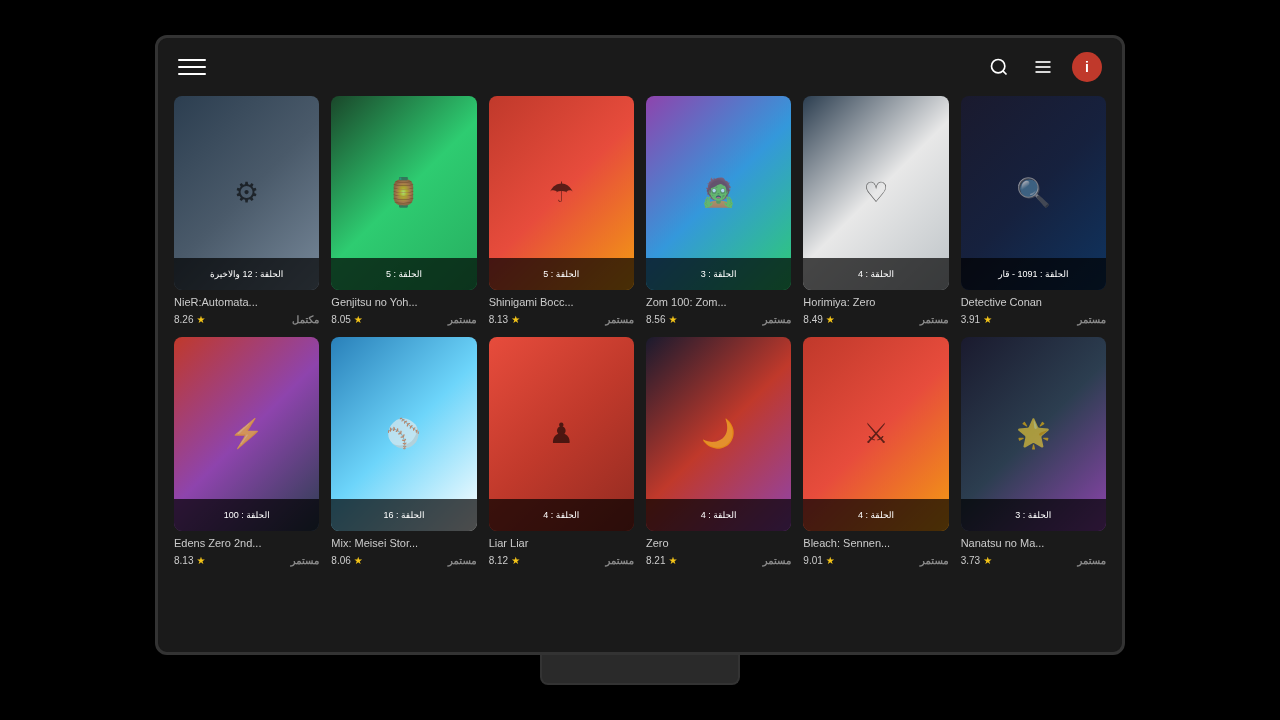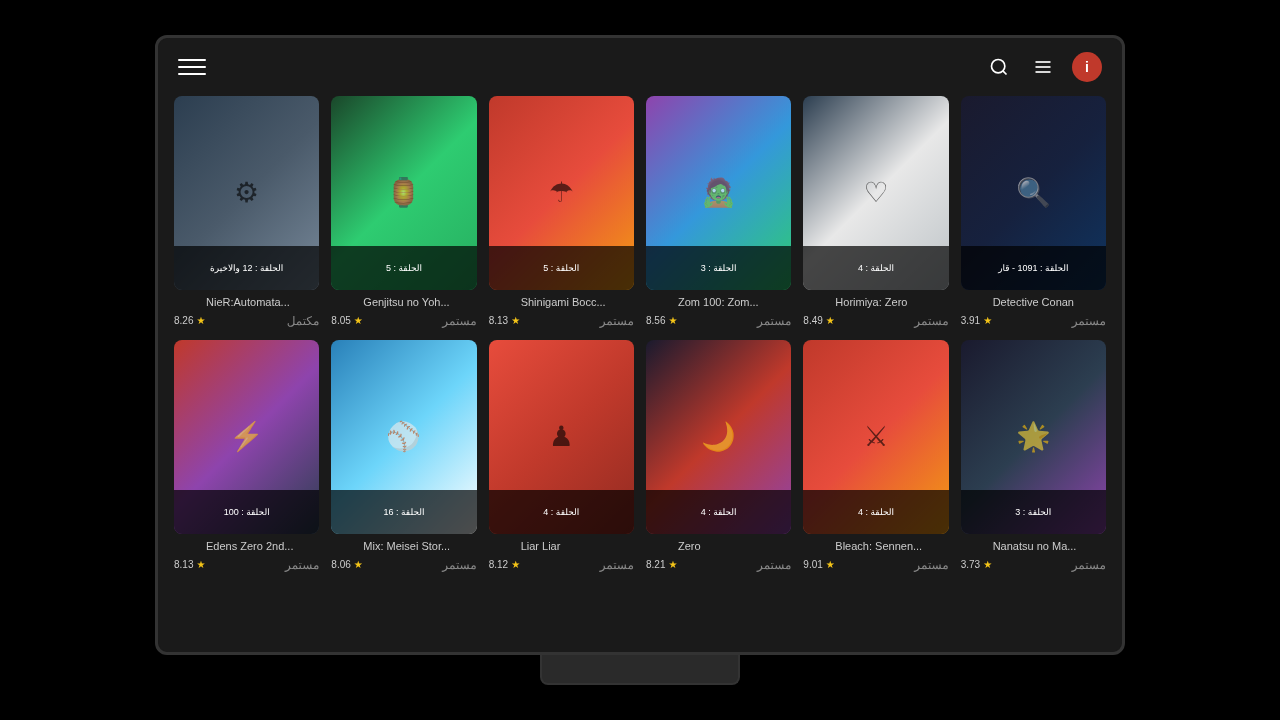--- a/index.html
+++ b/index.html
@@ -136,44 +136,44 @@
     }
 
     .episode-badge {
       position: absolute;
       bottom: 0;
       right: 0;
       left: 0;
       background: rgba(0,0,0,0.7);
       color: #fff;
       font-size: 9px;
-      padding: 17px 5px;
+      padding: 11px 5px;
       text-align: center;
       direction: rtl;
     }
 
     .anime-title {
       color: #ccc;
       font-size: 11px;
       white-space: nowrap;
       overflow: hidden;
       text-overflow: ellipsis;
-      margin-left: 32px;
     }
 
     .anime-meta {
       display: flex;
       align-items: center;
       justify-content: space-between;
       direction: rtl;
     }
 
     .anime-status {
       color: #888;
-      font-size: 12px;
+      font-size: 10px;
+      font-weight: bold;
     }
 
     .anime-rating {
       display: flex;
       align-items: center;
       gap: 3px;
       color: #ccc;
       font-size: 10px;
     }
 

